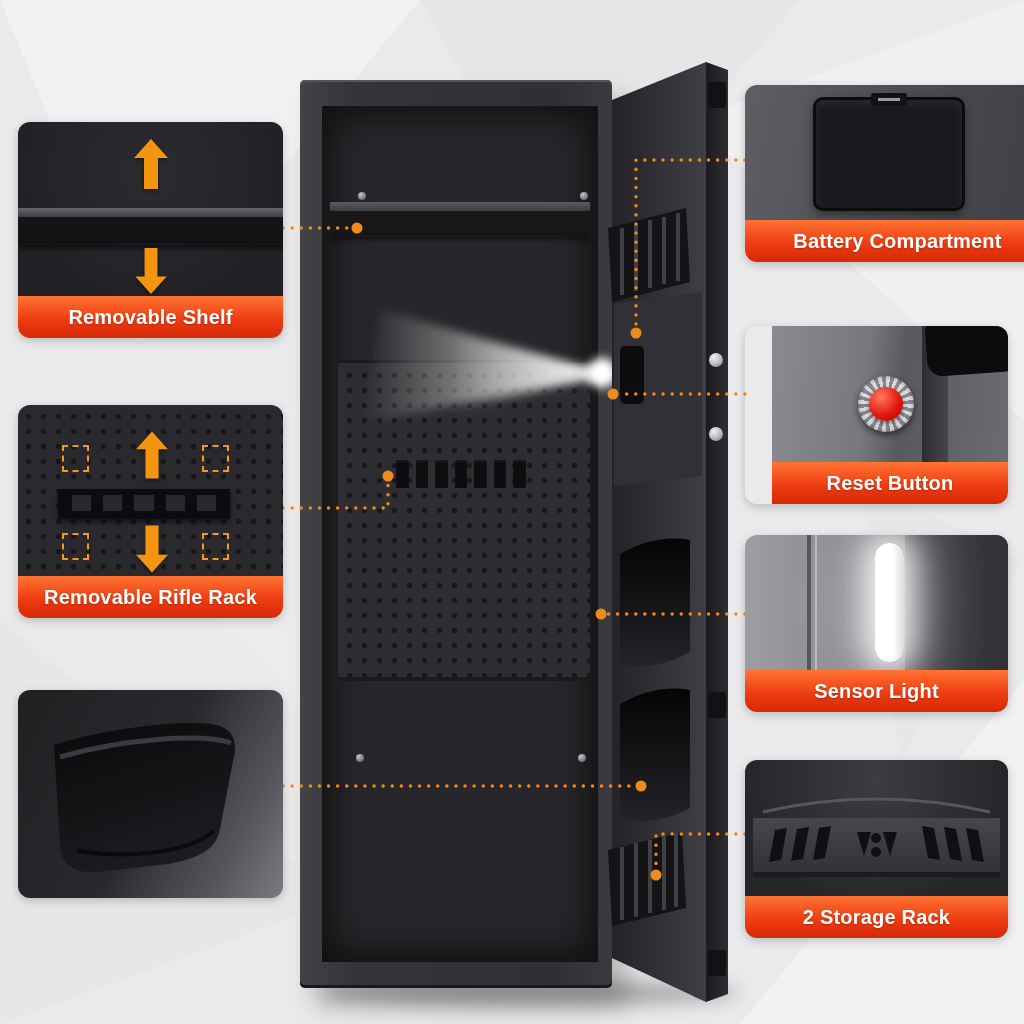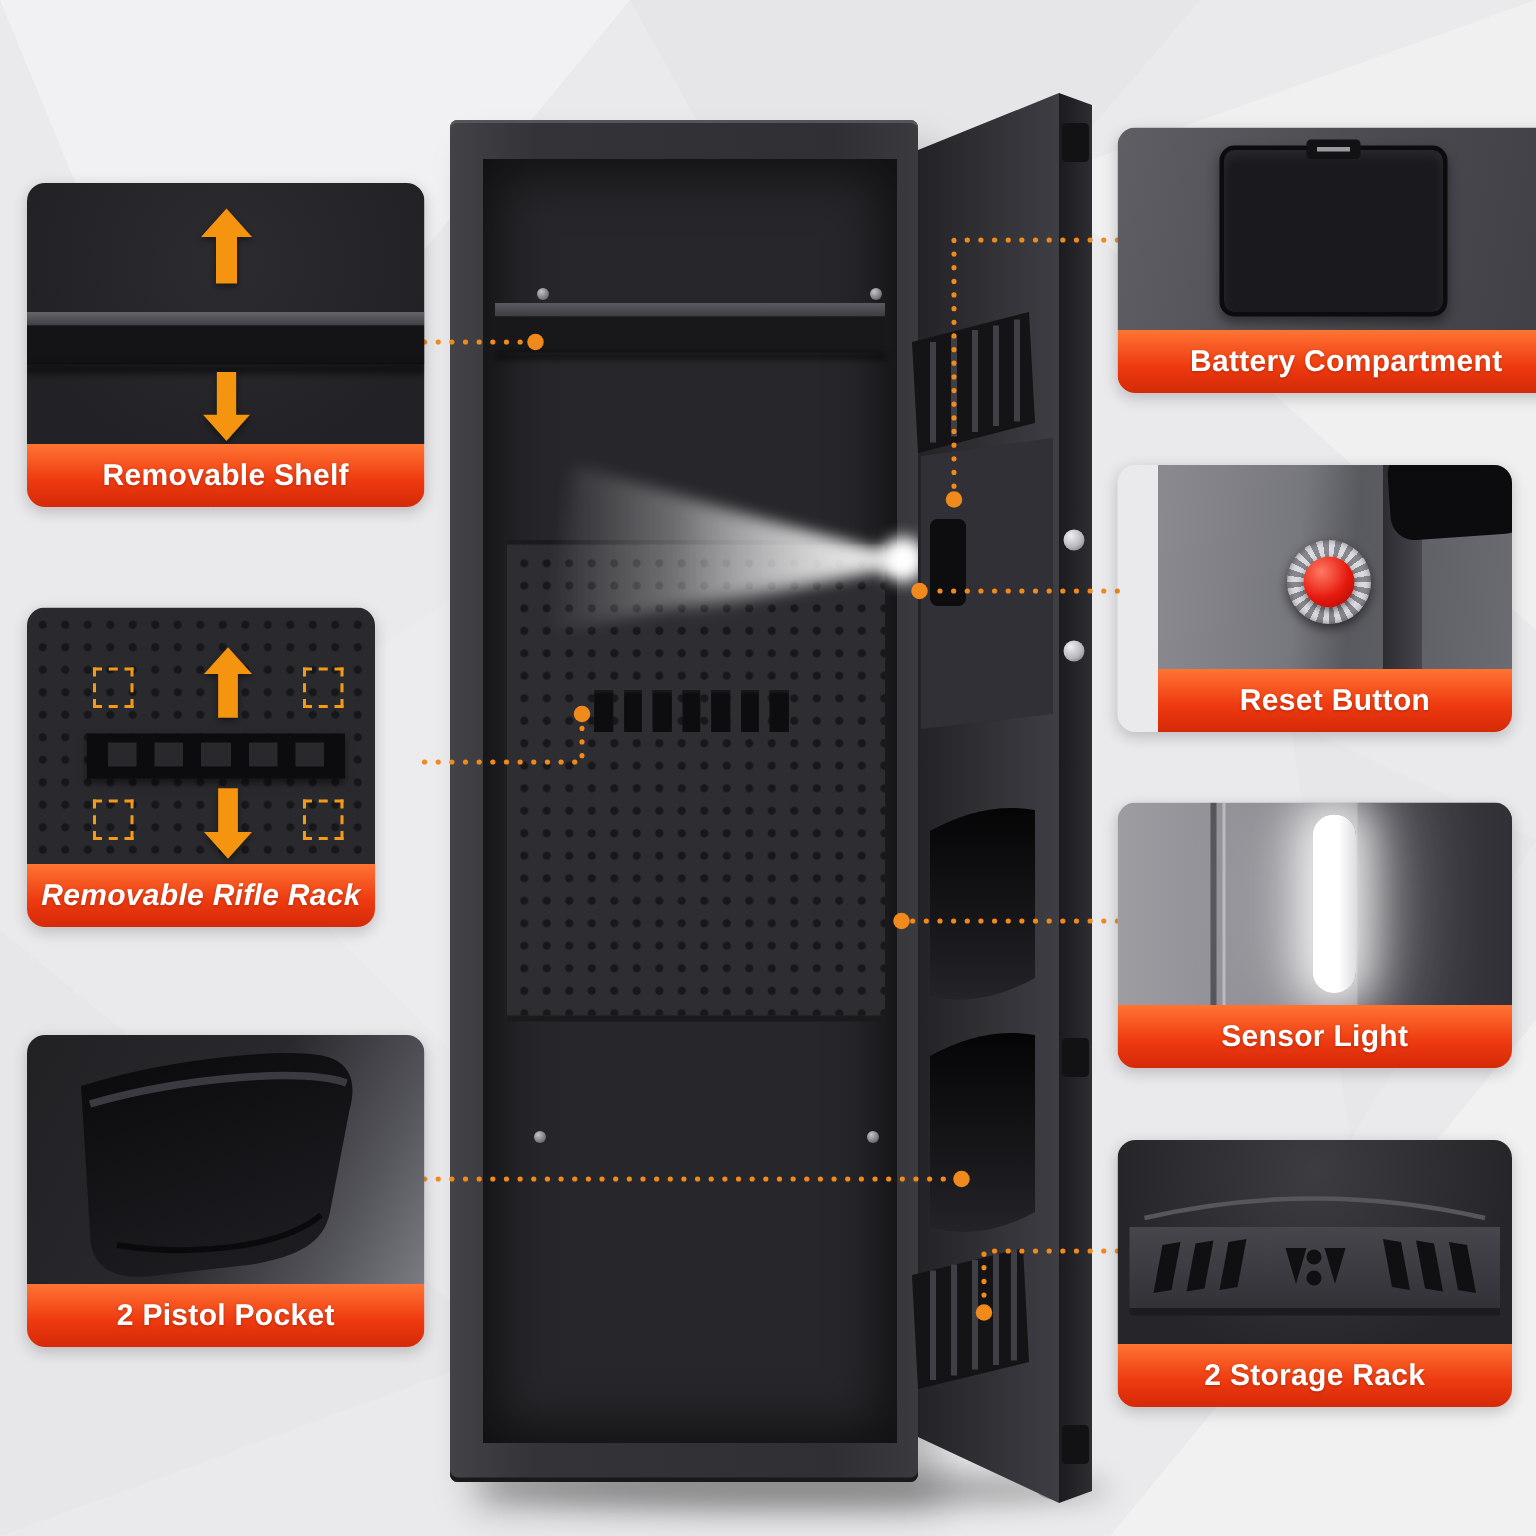--- a/index.html
+++ b/index.html
@@ -63,25 +63,25 @@
   .callout-img { position:relative; flex:1; overflow:hidden; }
   .callout-label {
     height:42px; flex:0 0 42px; display:flex; align-items:center; justify-content:center;
     background:linear-gradient(180deg,#ff7433 0%, #ee3a10 58%, #d42908 100%);
     color:#ffffff; font-weight:bold; font-size:20px; letter-spacing:0.2px;
     text-shadow:0 1px 2px rgba(0,0,0,0.25);
   }
 
   
   .co-shelf  { left:18px; top:122px; width:265px; height:216px; }
-  .co-rifle  { left:18px; top:405px; width:232px; height:213px;font-style:italic; }
+  .co-rifle  { left:18px; top:405px; width:265px; height:213px; }
   .co-pocket { left:18px; top:690px; width:265px; height:208px; }
   
   .co-battery { left:745px; top:85px;  width:305px; height:177px; }
-  .co-reset   { left:745px; top:310px; width:263px; height:178px;padding-left:27px; }
+  .co-reset   { left:745px; top:326px; width:263px; height:178px;padding-left:27px; }
   .co-sensor  { left:745px; top:535px; width:263px; height:177px;justify-content:center; }
   .co-storage { left:745px; top:760px; width:263px; height:178px; }
 
   
   .img-shelf { background:radial-gradient(circle at 50% 30%, #2c2c30, #222226 75%); }
   .img-shelf .band-top   { position:absolute; left:0; top:86px; width:100%; height:9px; background:linear-gradient(180deg,#65656c,#3e3e44); }
   .img-shelf .band-front { position:absolute; left:0; top:95px; width:100%; height:26px; background:#141417; }
   .img-shelf .band-shadow{ position:absolute; left:0; top:121px; width:100%; height:6px; background:rgba(0,0,0,.55); filter:blur(2px); }
   .blk-arrow { position:absolute; filter:drop-shadow(0 2px 2px rgba(0,0,0,.45)); }
 
@@ -315,21 +315,20 @@
           <linearGradient id="pocketCard" x1="0" y1="0" x2="0.4" y2="1">
             <stop offset="0" stop-color="#0a0a0c"></stop>
             <stop offset="1" stop-color="#1c1c20"></stop>
           </linearGradient>
         </defs>
         <path d="M36,34 C92,16 172,8 198,14 C216,18 220,32 215,50 L202,118 C198,140 178,148 150,153 L80,161 C54,163 42,152 42,132 Z" fill="url(#pocketCard)"></path>
         <path d="M42,46 C104,28 184,22 213,32" stroke="#3a3a40" stroke-width="5" fill="none"></path>
         <path d="M60,140 C110,148 170,142 196,120" stroke="#000000" stroke-width="4" fill="none" opacity="0.6"></path>
       </svg>
     </div>
-    <div class="callout-label">2 Pistol Pocket</div>
   </div>
 
   <div class="callout co-battery">
     <div class="callout-img img-battery">
       <div class="battery-cover"></div>
       <div class="battery-clip">
           <i></i>
         </div>
     </div>
     <div class="callout-label">Battery Compartment</div>

